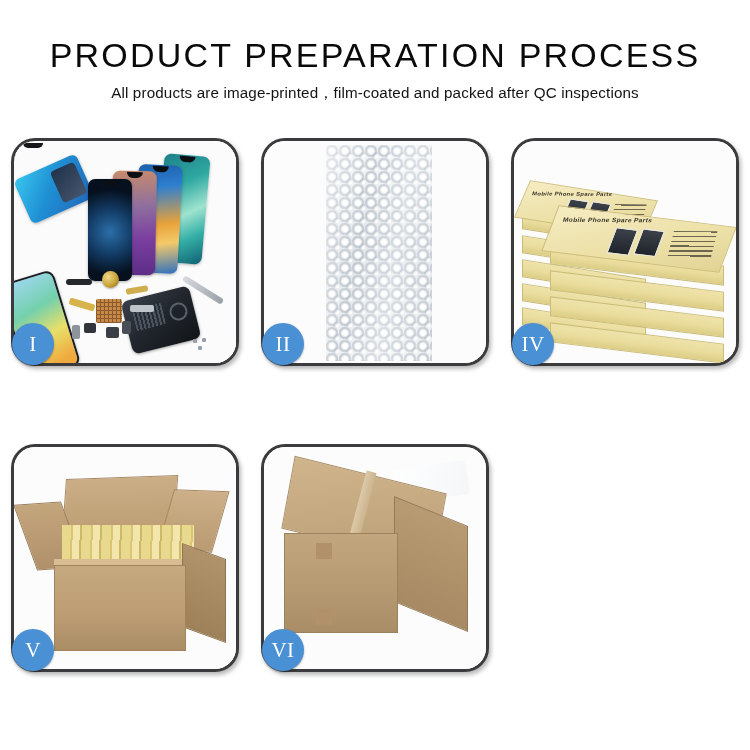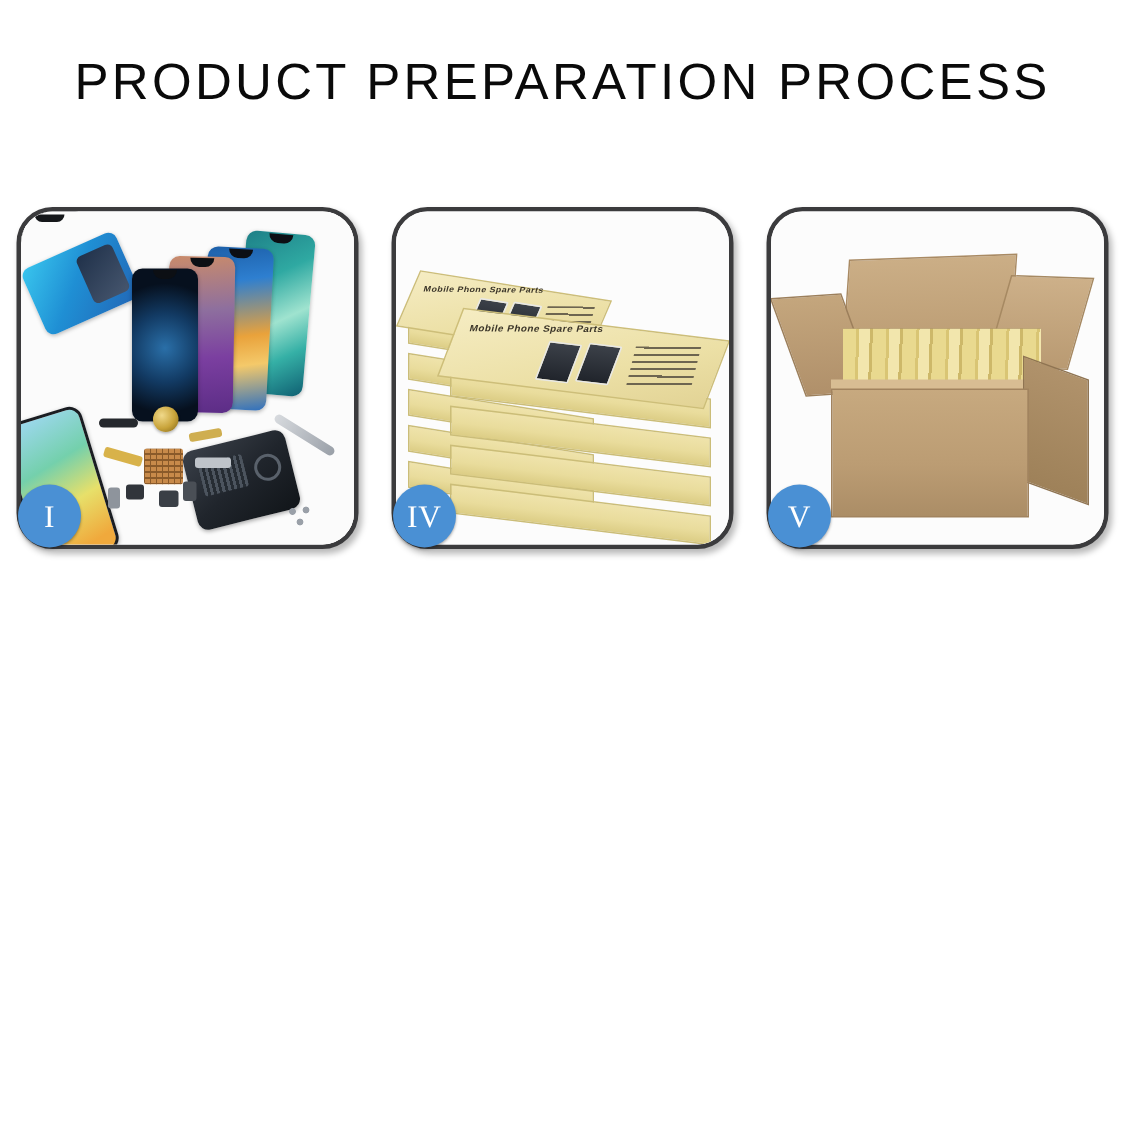--- a/index.html
+++ b/index.html
@@ -404,20 +404,21 @@
     border-radius:4px;
   }
 </style>
 </head>
 <body>
 
 <div class="page">
 
   <div class="header">
     <div class="title">PRODUCT PREPARATION PROCESS</div>
+    <div class="subtitle">All products are image-printed，film-coated and packed after QC inspections</div>
   </div>
 
   <div class="grid">
 
     <div class="panel">
       <div class="panel-clip">
         <div class="p1-bg"></div>
         <div class="ph-blue-case"></div>
         <div class="phone ph-teal">
             <div class="notch"></div>
@@ -445,20 +446,32 @@
         <div class="chip-c"></div>
         <div class="chip-d"></div>
         <div class="tweezer"></div>
         <div class="screws"></div>
       </div>
       <div class="badge">
         <span>I</span>
       </div>
     </div>
 
+    <div class="panel">
+      <div class="panel-clip">
+        <div class="bw-sheet">
+          <div class="bw-bubbles"></div>
+          <div class="bw-bubbles2"></div>
+          <div class="bw-gloss"></div>
+        </div>
+      </div>
+      <div class="badge">
+        <span>II</span>
+      </div>
+    </div>
 
 
     <div class="panel">
       <div class="panel-clip">
         <div class="stack">
 
           <div class="kbox" style="left:0px;  top:58px;  width:122px; height:16px; transform:skewY(9deg);"></div>
           <div class="kbox" style="left:0px;  top:82px;  width:122px; height:16px; transform:skewY(9deg);"></div>
           <div class="kbox" style="left:0px;  top:106px; width:122px; height:16px; transform:skewY(9deg);"></div>
           <div class="kbox" style="left:0px;  top:130px; width:122px; height:16px; transform:skewY(9deg);"></div>
@@ -499,15 +512,29 @@
         </div>
         <div class="c5-rim"></div>
         <div class="c5-body-right"></div>
         <div class="c5-body-front"></div>
       </div>
       <div class="badge">
         <span>V</span>
       </div>
     </div>
 
+    <div class="panel">
+      <div class="panel-clip">
+        <div class="c6-film"></div>
+        <div class="c6-top"></div>
+        <div class="c6-top-seam"></div>
+        <div class="c6-right"></div>
+        <div class="c6-front"></div>
+        <div class="c6-tape-a"></div>
+        <div class="c6-tape-b"></div>
+      </div>
+      <div class="badge">
+        <span>VI</span>
+      </div>
+    </div>
 
   </div>
 </div>
 
 </body></html>

